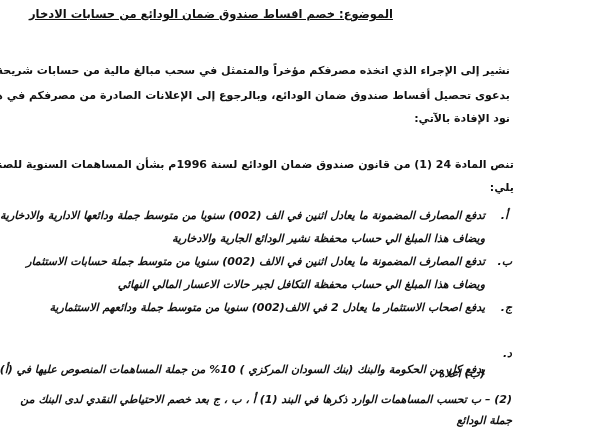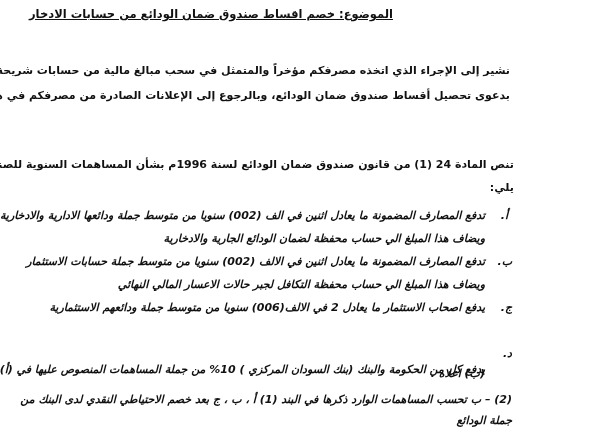--- a/index.html
+++ b/index.html
@@ -22,34 +22,35 @@
   </style>
 </head>
 <body>
 
 <div class="page">
 
   <div class="line title">الموضوع: خصم اقساط صندوق ضمان الودائع من حسابات الادخار</div>
 
   <div class="line body-line" style="top:63px;">نشير إلى الإجراء الذي اتخذه مصرفكم مؤخراً والمتمثل في سحب مبالغ مالية من حسابات شريحة واسعة من العملاء،</div>
   <div class="line body-line" style="top:88px;">بدعوى تحصيل أقساط صندوق ضمان الودائع، وبالرجوع إلى الإعلانات الصادرة من مصرفكم في هذا الخصوص،</div>
+  <div class="line body-line" style="top:111px;">نود الإفادة بالآتي:</div>
 
   <div class="line body-line" style="top:157px; right:86px;">تنص المادة 24 (1) من قانون صندوق ضمان الودائع لسنة 1996م بشأن المساهمات السنوية للصندوق على ما</div>
   <div class="line body-line" style="top:180px; right:86px;">يلي:</div>
 
   <div class="marker" style="top:209px; right:92px;">أ.</div>
   <div class="line list-line" style="top:208px; right:115px;">تدفع المصارف المضمونة ما يعادل اثنين في الف (002) سنويا من متوسط جملة ودائعها الادارية والادخارية</div>
-  <div class="line list-line" style="top:231px; right:115px;">ويضاف هذا المبلغ الي حساب محفظة لضمان الودائع الجارية والادخارية</div>
+  <div class="line list-line" style="top:231px; right:115px;">ويضاف هذا المبلغ الي حساب محفظة نشير الودائع الجارية والادخارية</div>
 
   <div class="marker" style="top:255px; right:88px;">ب.</div>
   <div class="line list-line" style="top:254px; right:115px;">تدفع المصارف المضمونة ما يعادل اثنين في الالف (002) سنويا من متوسط جملة حسابات الاستثمار</div>
   <div class="line list-line" style="top:277px; right:115px;">ويضاف هذا المبلغ الي حساب محفظة التكافل لجبر حالات الاعسار المالي النهائي</div>
 
   <div class="marker" style="top:301px; right:88px;">ج.</div>
-  <div class="line list-line" style="top:300px; right:115px;">يدفع اصحاب الاستثمار ما يعادل 2 في الالف(006) سنويا من متوسط   جملة ودائعهم الاستثمارية</div>
+  <div class="line list-line" style="top:300px; right:115px;">يدفع اصحاب الاستثمار ما يعادل 2 في الالف(002) سنويا من متوسط   جملة ودائعهم الاستثمارية</div>
 
   <div class="marker" style="top:347px; right:88px;">د.</div>
   <div class="line list-line" style="top:346px; right:115px;margin-top:16px;">يدفع كل من الحكومة والبنك (بنك السودان المركزي ) 10% من جملة المساهمات المنصوص عليها في (أ) و</div>
   <div class="line list-line" style="top:366px; right:115px;font-style:italic;">(ب) اعلاه .</div>
 
   <div class="line list-line" style="top:392px; right:88px;">(2) – ب  تحسب المساهمات الوارد ذكرها في البند (1) أ ، ب ، ج بعد خصم الاحتياطي النقدي لدى البنك من</div>
   <div class="line list-line" style="top:413px; right:88px;">جملة الودائع</div>
 
 </div>
 

